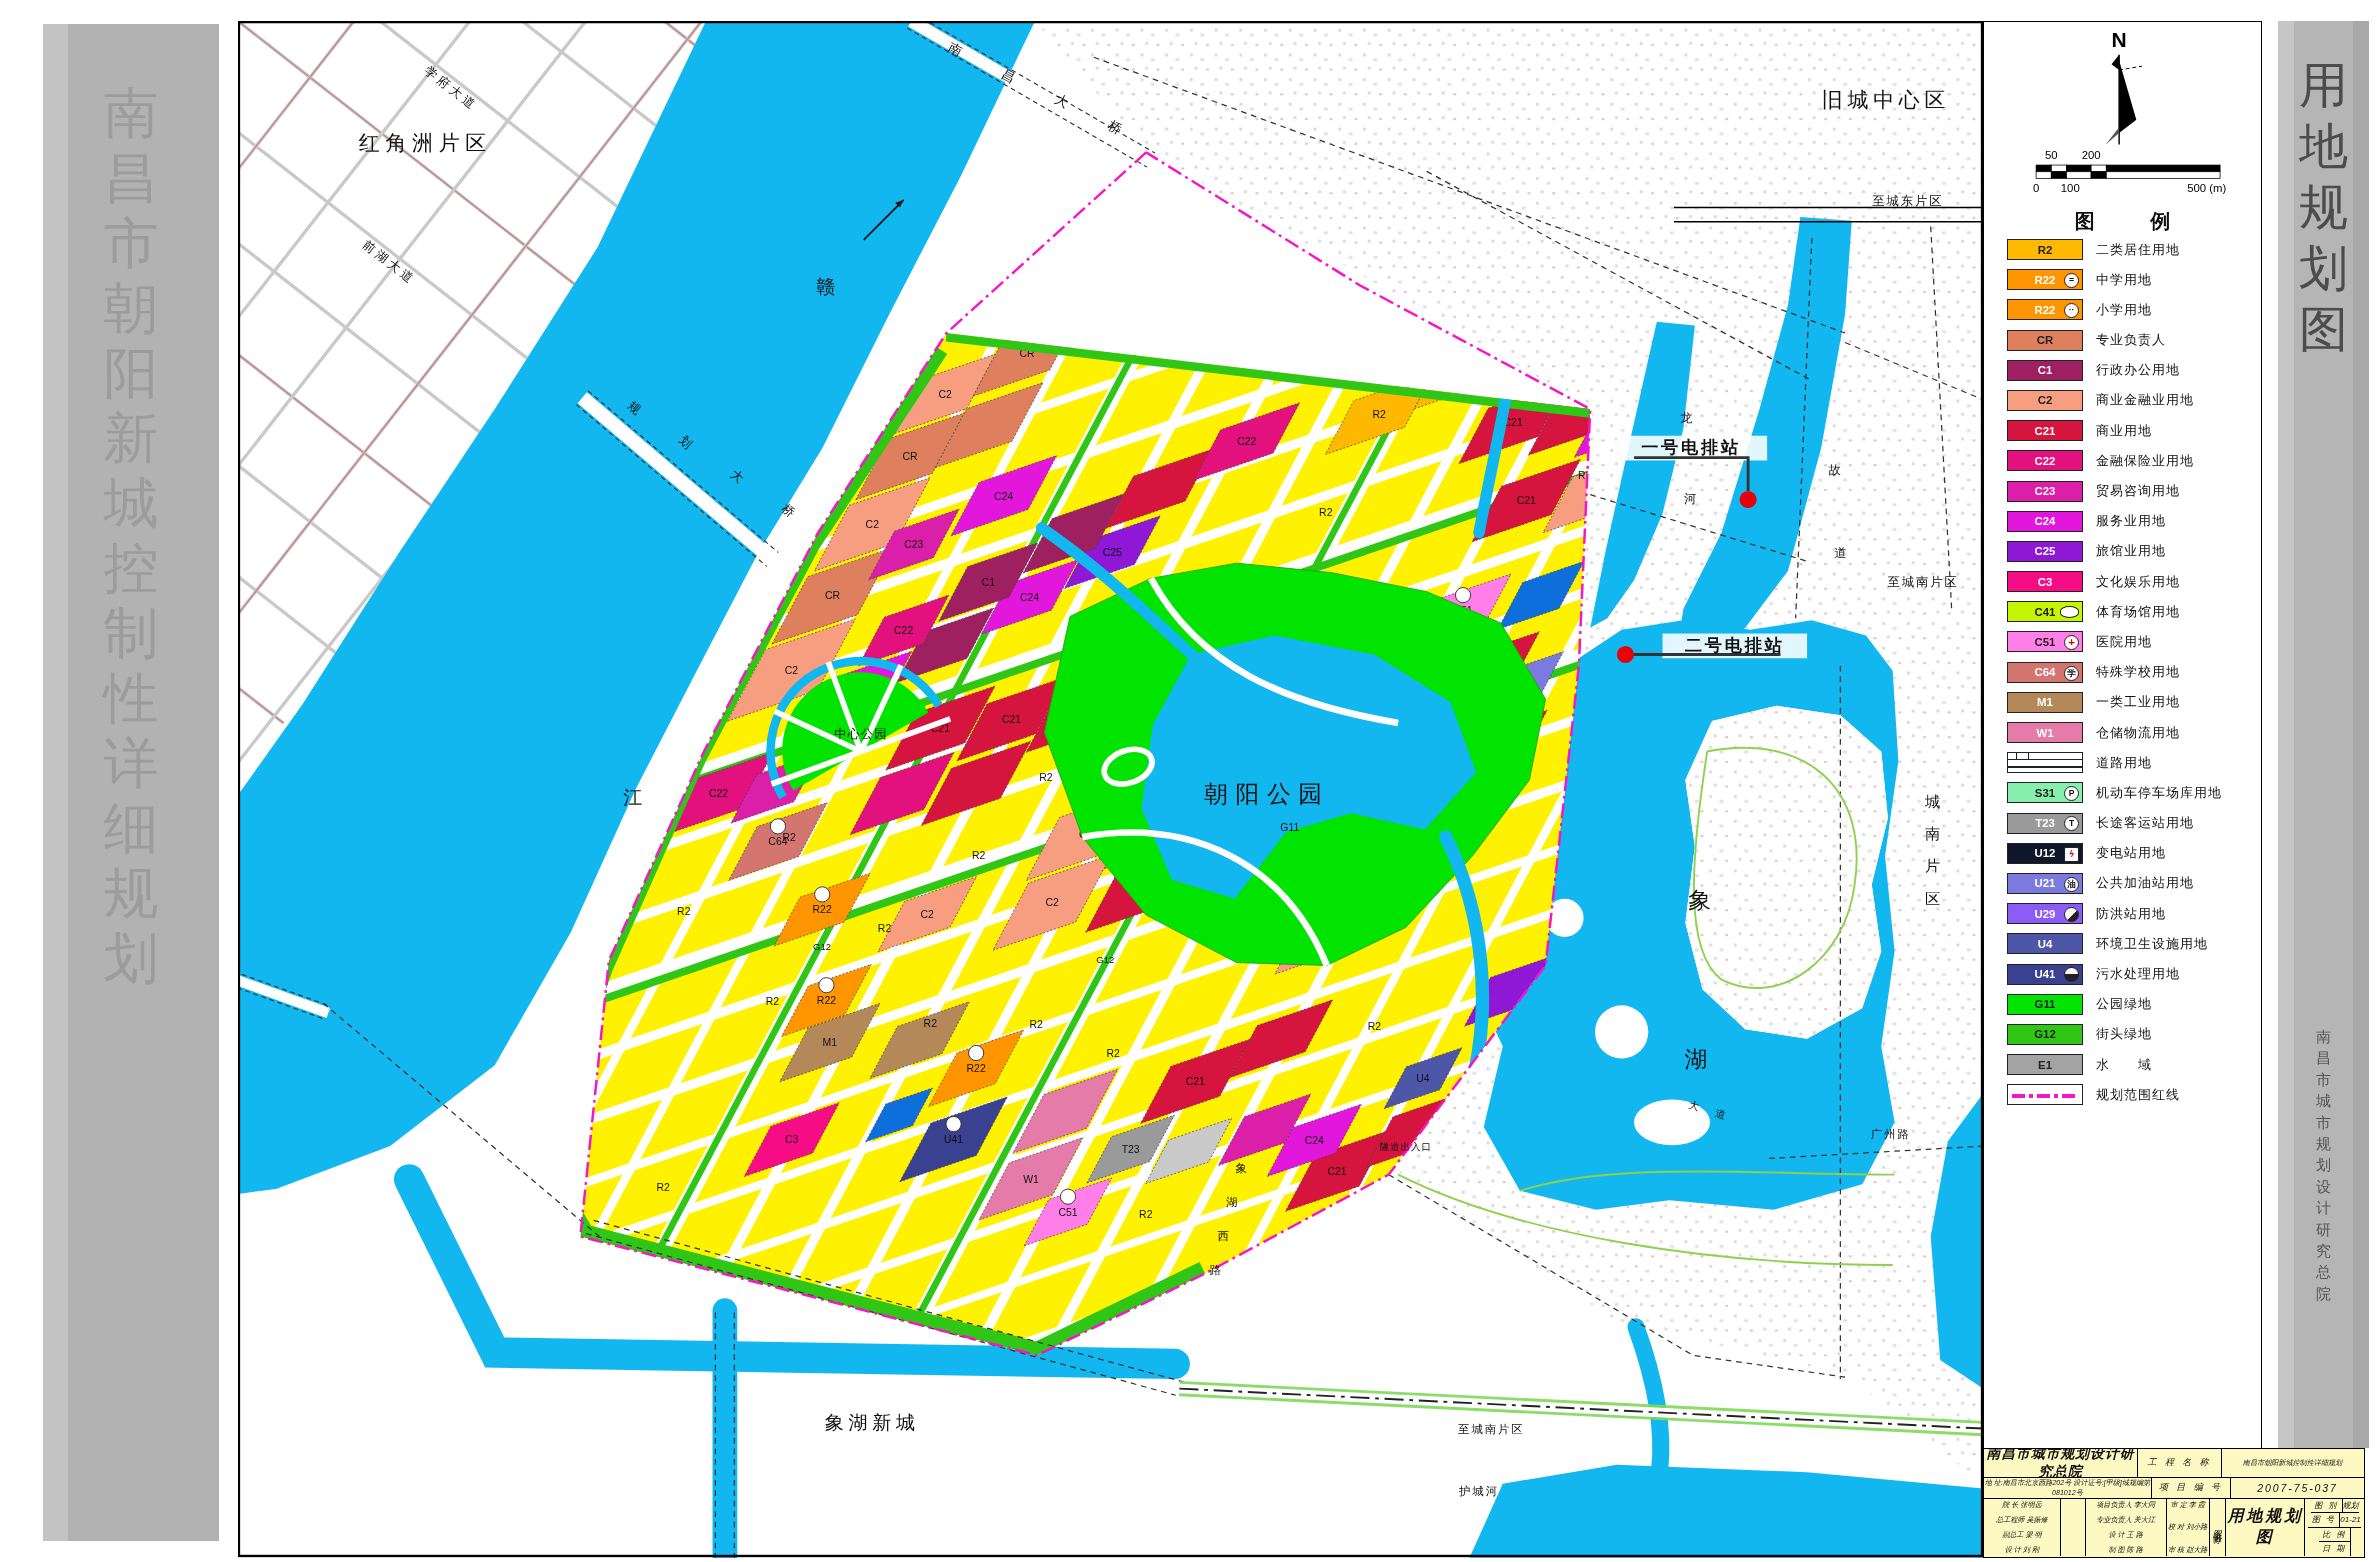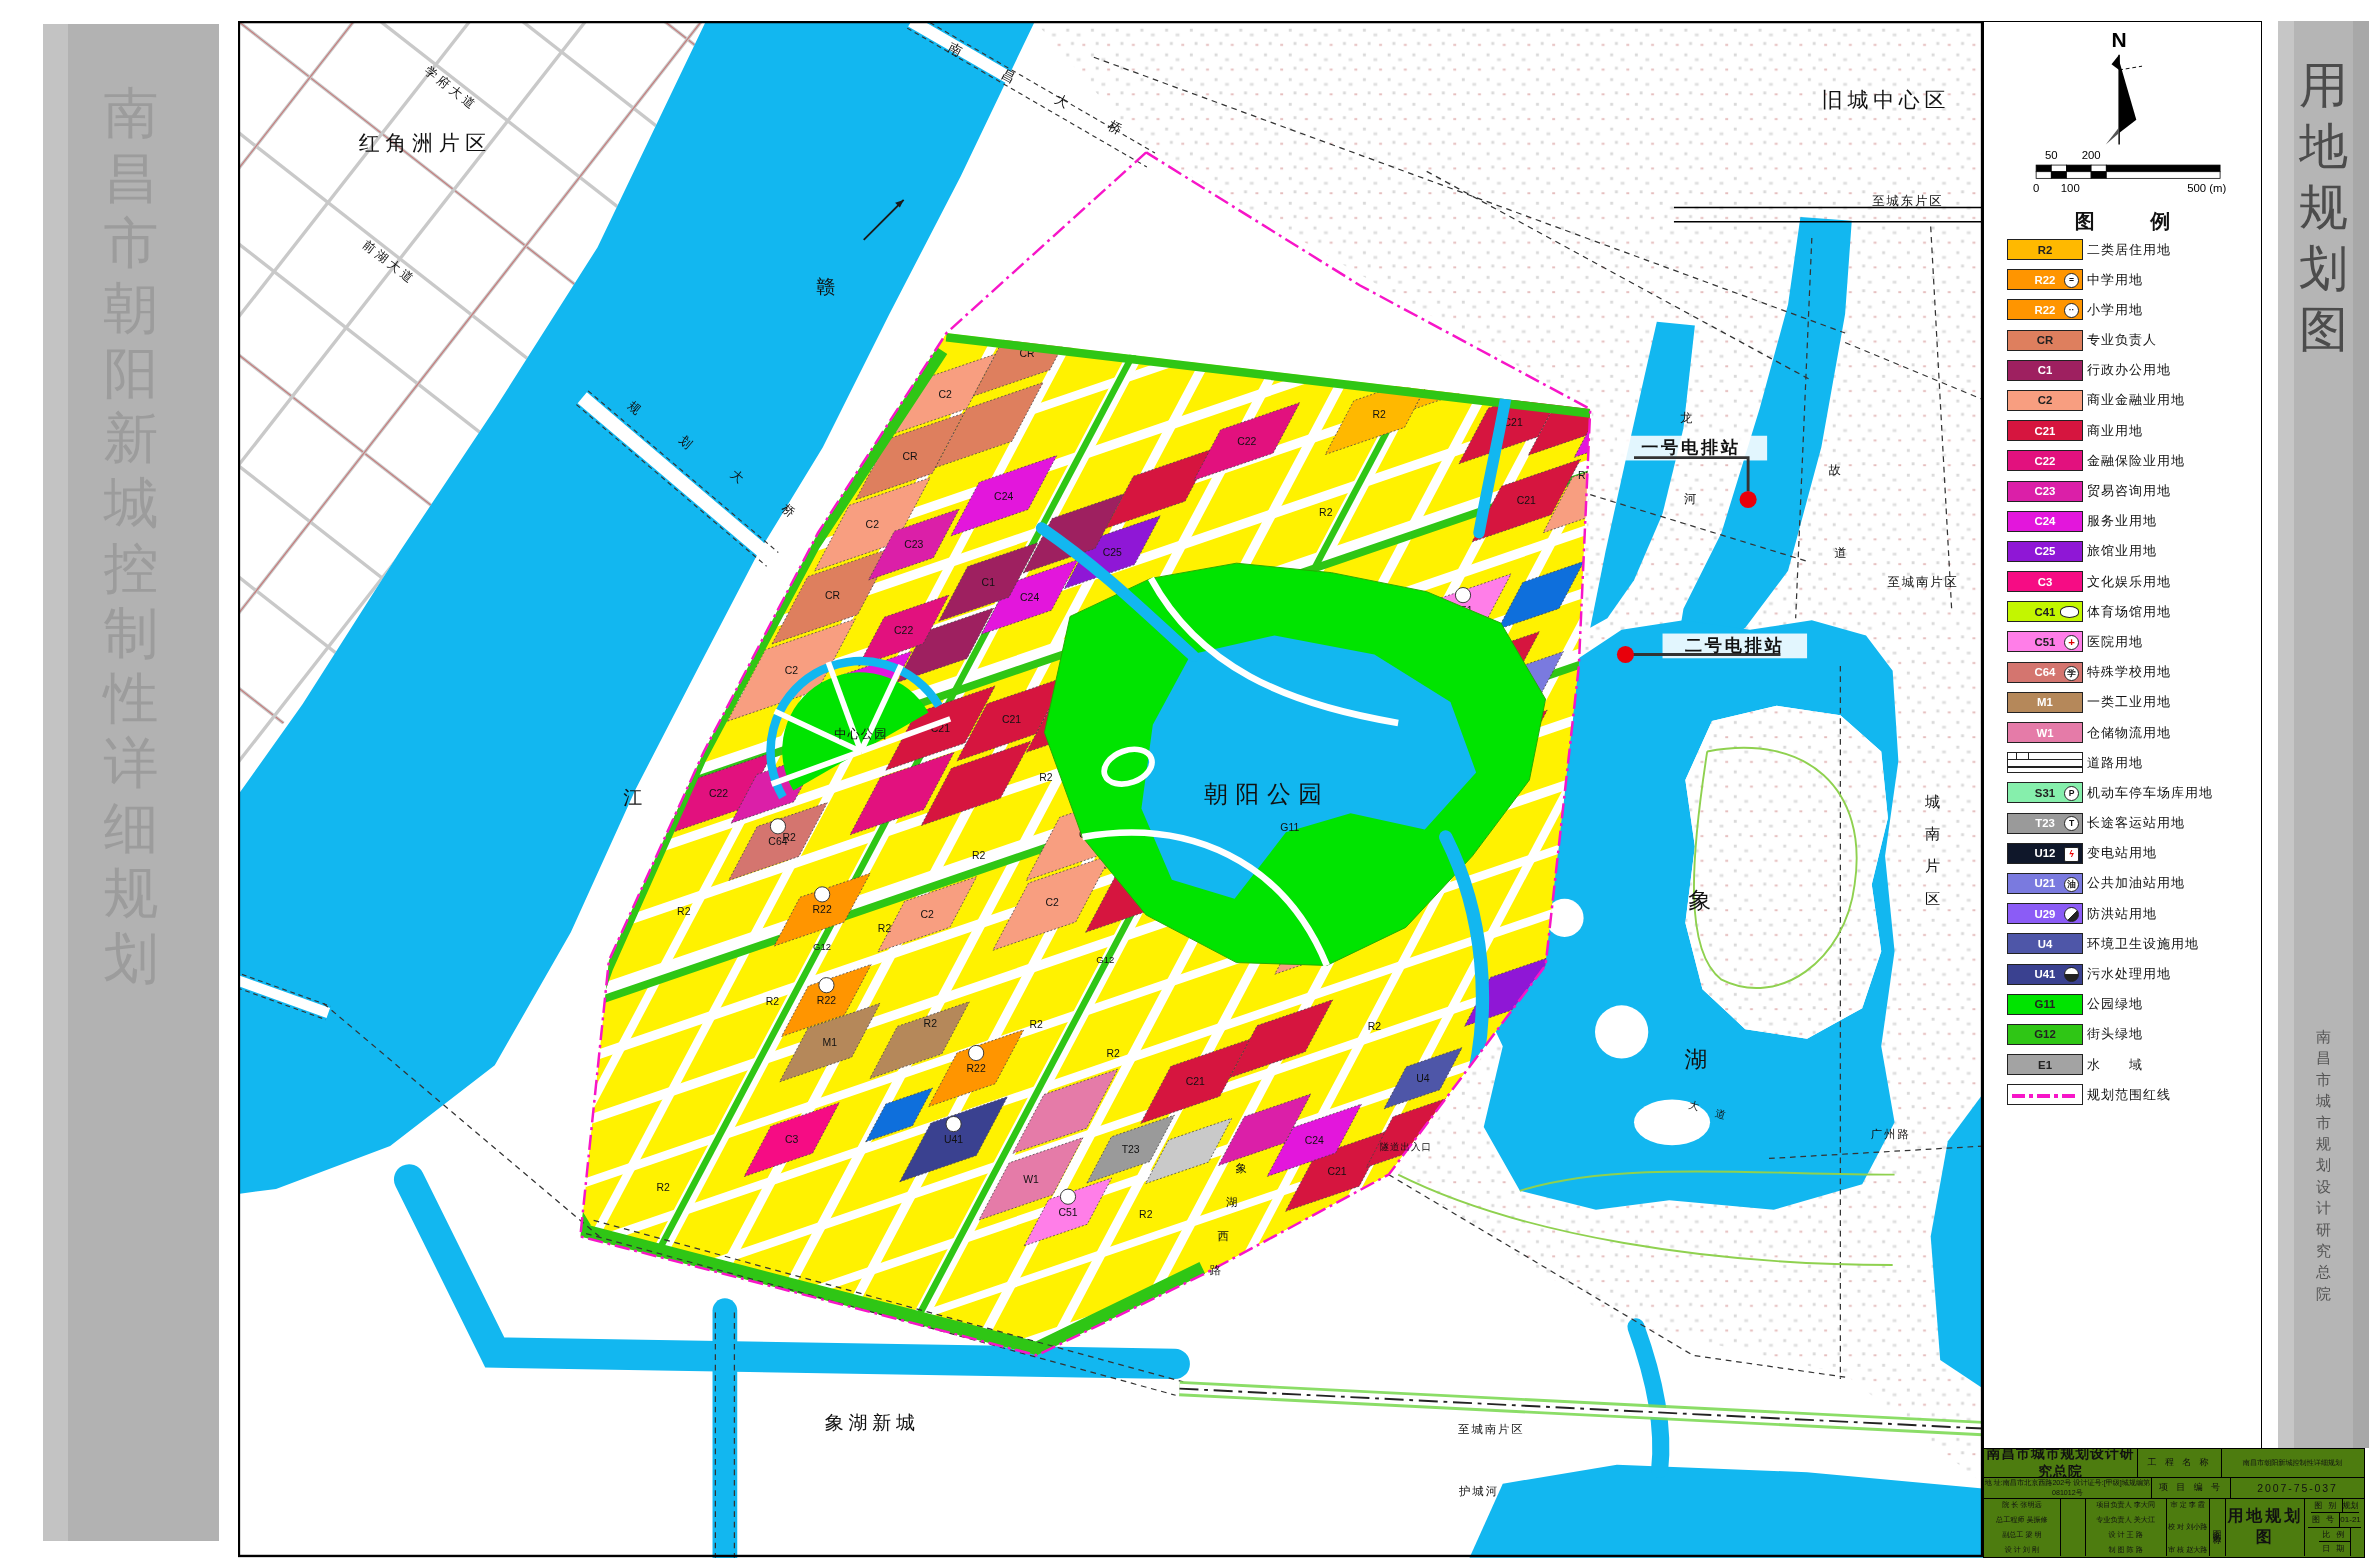--- a/index.html
+++ b/index.html
@@ -19,37 +19,37 @@
 
   
   .legend-panel {
     position:absolute; left:1983px; top:21px; width:279px; height:1537px;
     background:#fff; border:1.9px solid #000; border-left:1.9px solid #000;
   }
   .legend-title { position:absolute; top:186px; left:0; width:100%; text-align:center; font-size:20px; font-weight:bold; letter-spacing:25px; text-indent:25px; color:#111; }
   .legend-items { position:absolute; top:217px; left:23px; width:247px; }
   .lg-row { display:flex; align-items:center; height:21px; margin-bottom:9.2px; }
   .lg-swatch { position:relative; width:76px; height:21px; border:1px solid #222; display:flex; align-items:center; justify-content:center; font-size:11.4px; font-weight:bold; }
-  .lg-label { margin-left:4px; font-size:13px; color:#111; letter-spacing:1px; white-space:nowrap; }
+  .lg-label { margin-left:13px; font-size:13px; color:#111; letter-spacing:1px; white-space:nowrap; }
   .lg-ic { position:absolute; right:2.9px; top:2.9px; width:15px; height:15px; border-radius:50%; background:#fff; border:1px solid #222; font-size:8.6px; line-height:13.3px; text-align:center; color:#111; font-weight:bold; }
   .lg-ic.ell { border-radius:50%/40%; width:19px; height:12.4px; top:3.8px; }
   .lg-ic.sq { border-radius:1.9px; color:#e00; font-style:italic; }
   .lg-ic.half { background:linear-gradient(180deg,#fff 50%,#222 50%); }
   .lg-ic.quarter { background:linear-gradient(135deg,#fff 55%,#222 55%); }
   .lg-ic.cross { color:#d00; font-size:11.4px; }
   .lg-road { width:76px; height:21px; border:1px solid #222; background:#fff; position:relative; }
   .lg-road i { position:absolute; left:0; right:0; height:1.4px; background:#222; }
   .lg-road i.a { top:5.7px; } .lg-road i.b { top:13.3px; }
   .lg-road em { position:absolute; left:7.6px; top:0; width:13.3px; height:6.7px; border:1.4px solid #222; border-top:none; background:#fff; }
   .lg-bound { width:76px; height:21px; border:1px solid #222; background:#fff; position:relative; }
   .lg-bound i { position:absolute; left:3.8px; right:3.8px; top:8.6px; height:3.8px;
     background:repeating-linear-gradient(90deg,#f715c8 0 13.3px,#fff 13.3px 17px,#f715c8 17px 21px,#fff 21px 25px); }
 
   
-  .titleblock { position:absolute; left:1983px; top:1448px; width:382px; height:110px; background:#4d7c0f; border:1.9px solid #000; font-size:8.6px; color:#111; z-index:5; }
+  .titleblock { position:absolute; left:1983px; top:1448px; width:382px; height:110px; background:#fef9c3; border:1.9px solid #000; font-size:8.6px; color:#111; z-index:5;font-style:italic; }
   .tb-row { display:flex; border-bottom:1px solid #000; }
   .tb-cell { border-right:1px solid #000; display:flex; align-items:center; justify-content:center; text-align:center; overflow:hidden; }
   .tb-cell:last-child { border-right:none; }
   .tb-inst { font-size:13.8px; font-weight:bold; letter-spacing:1px; }
   .tb-lab { font-size:9px; letter-spacing:2.9px; }
   .tb-small { font-size:7.1px; }
   .tb-staff { display:flex; flex-direction:column; justify-content:space-between; padding:1px 1.9px; font-size:7.1px; text-align:left; }
   .tb-staff div { white-space:nowrap; }
   .tb-sheetlab { writing-mode:vertical-rl; font-size:8.6px; letter-spacing:1.9px; }
   .tb-sheetname { font-size:16px; font-weight:bold; letter-spacing:2.9px; }

